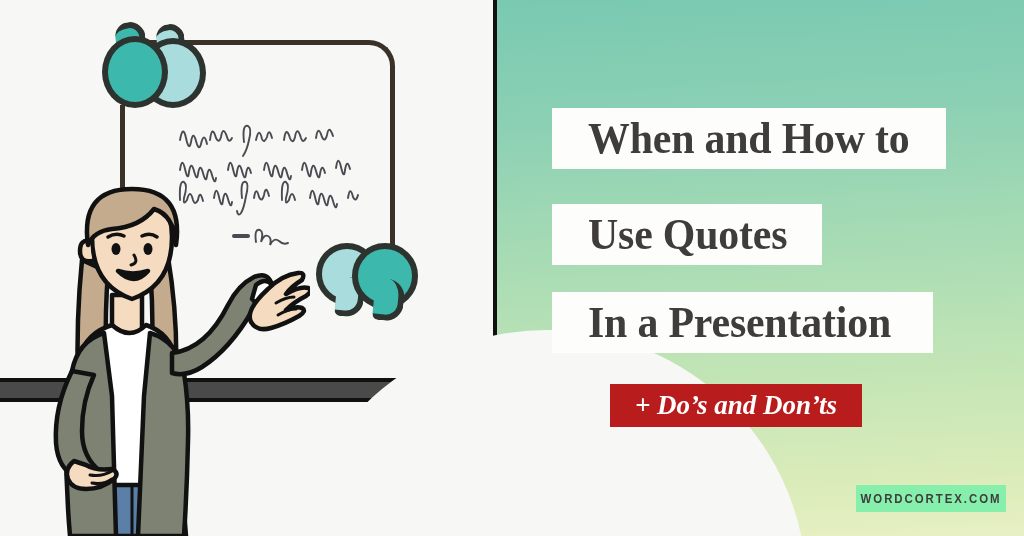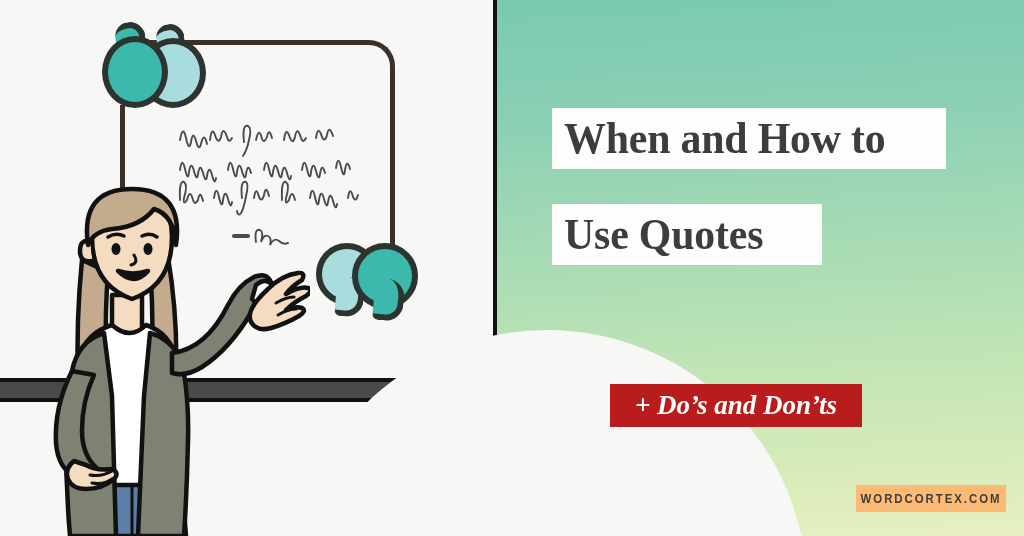--- a/index.html
+++ b/index.html
@@ -74,21 +74,21 @@
   
   .scribble{position:absolute;left:178px;top:118px;}
   .attrib{position:absolute;left:232px;top:222px;}
 
   
   .presenter{position:absolute;left:20px;top:185px;width:290px;height:351px;}
 
   
   .title-bar{
     position:absolute;background:#fdfdfb;display:flex;align-items:center;
-    padding:0 12px;box-sizing:border-box;
+    padding:0 36px;box-sizing:border-box;
   }
   .title-bar span{
     font-family:"Liberation Serif", serif;font-weight:bold;color:#3f3d3b;
     font-size:45px;line-height:1;letter-spacing:-0.2px;white-space:nowrap;
     transform:scaleX(0.93);transform-origin:left center;
   }
   #title-line-1{left:552px;top:108px;width:394px;height:61px;}
   #title-line-2{left:552px;top:204px;width:270px;height:61px;}
   #title-line-3{left:552px;top:292px;width:381px;height:61px;}
 
@@ -96,21 +96,21 @@
     position:absolute;left:610px;top:384px;width:252px;height:43px;
     background:#b91c1c;display:flex;align-items:center;justify-content:center;
   }
   #subtitle-badge span{
     font-family:"Liberation Serif", serif;font-style:italic;font-weight:bold;
     color:#ffffff;font-size:27px;white-space:nowrap;
   }
 
   #site-badge{
     position:absolute;left:856px;top:485px;width:150px;height:27px;
-    background:#fdba74;display:flex;align-items:center;justify-content:center;
+    background:#86efac;display:flex;align-items:center;justify-content:center;
   }
   #site-badge span{
     font-family:"Liberation Sans", sans-serif;font-weight:bold;
     color:#3f3d3b;font-size:13px;letter-spacing:2.2px;white-space:nowrap;
     transform:scaleX(0.88);
   }
 </style>
 </head>
 <body>
 
@@ -228,20 +228,23 @@
   <div class="gradient-panel">
     <div class="corner-arc"></div>
   </div>
 
   <div class="title-bar" id="title-line-1">
     <span>When and How to</span>
   </div>
   <div class="title-bar" id="title-line-2">
     <span>Use Quotes</span>
   </div>
+  <div class="title-bar" id="title-line-3">
+    <span>In a Presentation</span>
+  </div>
 
   <div id="subtitle-badge">
     <span>+ Do’s and Don’ts</span>
   </div>
 
   <div id="site-badge">
     <span>WORDCORTEX.COM</span>
   </div>
 
 </div>

